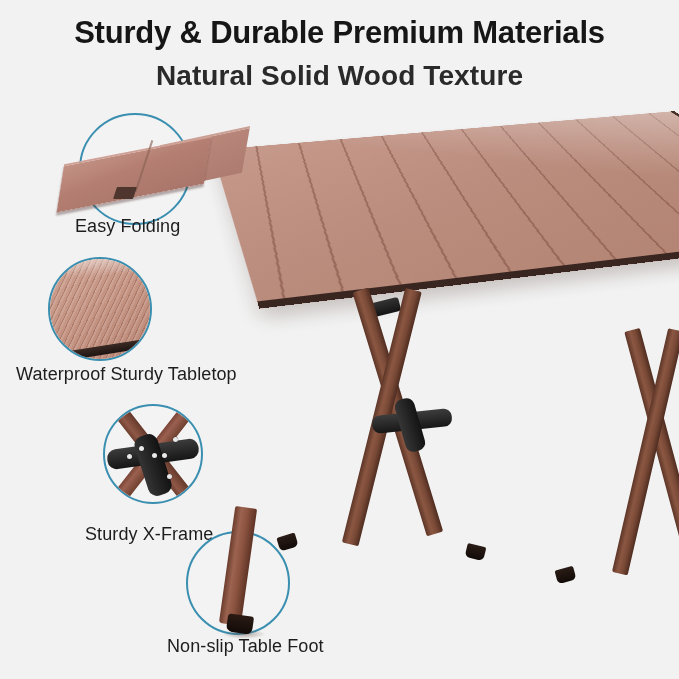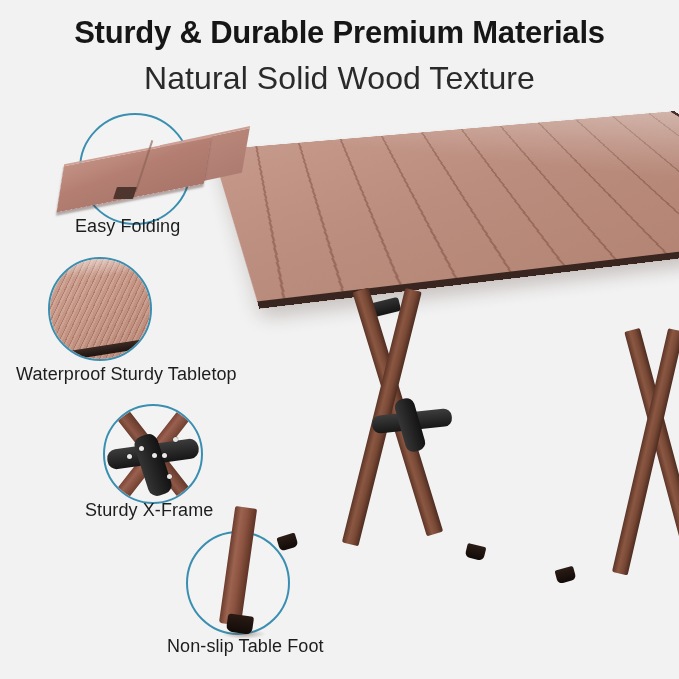--- a/index.html
+++ b/index.html
@@ -20,21 +20,21 @@
   }
 
   
   .header { position:absolute; top:0; left:0; width:679px; text-align:center; }
   .title-main {
     font-size:31px; font-weight:bold; color:#161616;
     letter-spacing:-0.2px; line-height:1; padding-top:17px;
     white-space:nowrap;
   }
   .title-sub {
-    font-size:32px; font-weight:400; color:#2a2a2a;
+    font-size:28px; font-weight:700; color:#2a2a2a;
     letter-spacing:0.1px; line-height:1; padding-top:14px;
     white-space:nowrap;
   }
 
   
   .callout { position:absolute; }
   .circle {
     position:absolute; border-radius:50%;
     border:2px solid #3a8fb0;
     background:#f3f3f3;
@@ -293,21 +293,21 @@
         <div class="xbracket"></div>
         <div class="xbracket2"></div>
         <div class="rivet" style="left:22px; top:48px;"></div>
         <div class="rivet" style="left:34px; top:40px;"></div>
         <div class="rivet" style="left:47px; top:47px;"></div>
         <div class="rivet" style="left:57px; top:47px;"></div>
         <div class="rivet" style="left:68px; top:31px;"></div>
         <div class="rivet" style="left:62px; top:68px;"></div>
       </div>
     </div>
-    <div class="callout-label" style="left:85px; top:500px;">Sturdy X-Frame</div>
+    <div class="callout-label" style="left:85px; top:524px;">Sturdy X-Frame</div>
   </div>
 
   <div class="callout">
     <div class="circle" style="left:186px; top:531px; width:104px; height:104px;">
       <div class="foot-leg"></div>
       <div class="foot-shadow"></div>
       <div class="foot-cap"></div>
     </div>
     <div class="callout-label" style="left:167px; top:636px;">Non-slip Table Foot</div>
   </div>

